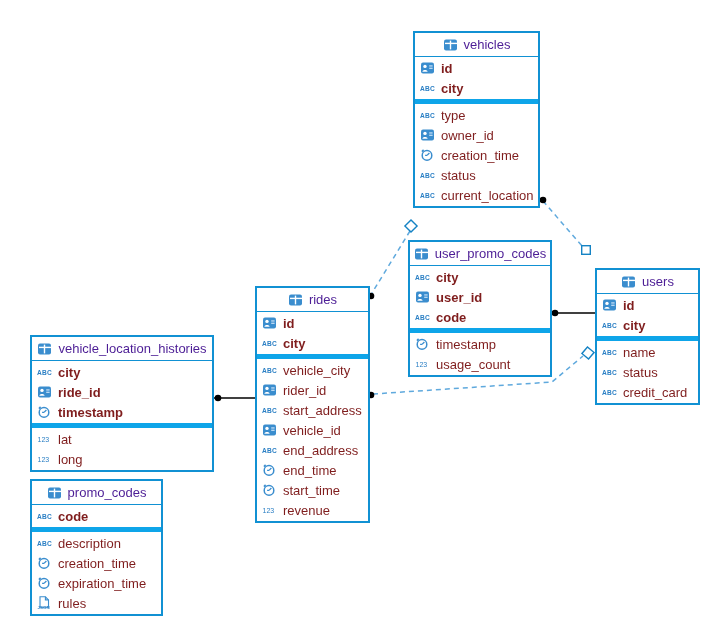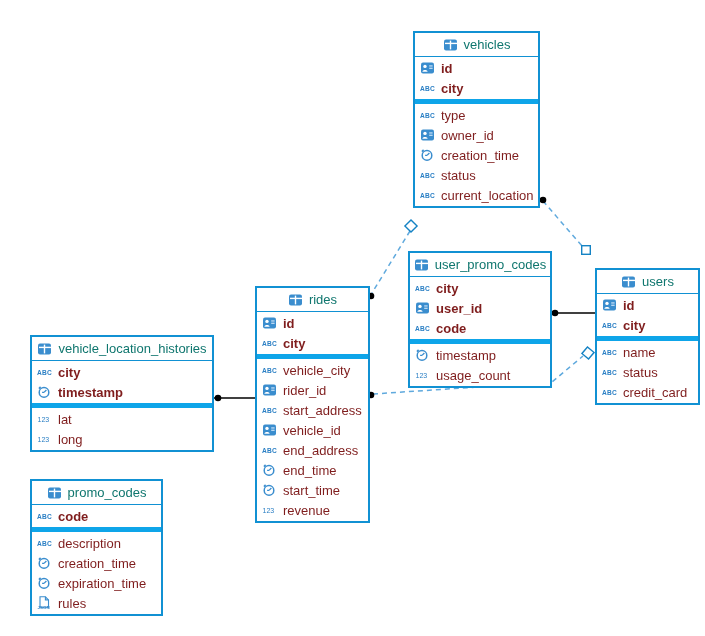--- a/index.html
+++ b/index.html
@@ -2,21 +2,21 @@
 <html><head>
 <meta charset="utf-8">
 <style>
   html,body{margin:0;padding:0;background:#ffffff;}
   body{width:705px;height:636px;overflow:hidden;font-family:"Liberation Sans",sans-serif;}
   #canvas{position:relative;width:705px;height:636px;background:#ffffff;}
   #wires{position:absolute;left:0;top:0;width:705px;height:636px;}
   .tbl{position:absolute;background:#ffffff;border:2px solid #1191d3;box-sizing:border-box;}
   .hd{height:23px;display:flex;align-items:center;justify-content:center;gap:5px;
       border-bottom:1px solid #1191d3;}
-  .ttl{font-size:13px;color:#0f766e;white-space:nowrap;}
+  .ttl{font-size:13px;color:#4c1d95;white-space:nowrap;}
   .sec{padding:1px 0;}
   .cols{border-top:5px solid #0ea5e9;}
   .row{height:20px;display:flex;align-items:center;gap:5px;padding-left:5px;}
   .lbl{font-size:13px;color:#7f1d1d;white-space:nowrap;}
   .key .lbl{font-weight:bold;}
   .ic{display:inline-flex;align-items:center;justify-content:flex-start;width:16px;flex:0 0 16px;}
 </style>
 </head>
 <body>
 
@@ -114,21 +114,21 @@
           <div class="row">
             <span class="ic">
               <svg width="16" height="10" viewBox="0 0 16 10">
                 <text x="0" y="8" font-size="6.6" font-weight="bold" fill="#2a7fc4" font-family="Liberation Sans, sans-serif" letter-spacing="0.2">ABC</text>
               </svg>
             </span>
             <span class="lbl">current_location</span>
           </div>
         </div>
       </div>
-      <div class="tbl" style="left: 408px; top: 251px; width: 144px;">
+      <div class="tbl" style="left: 408px; top: 240px; width: 144px;">
         <div class="hd">
           <span class="ic">
             <svg width="15" height="12" viewBox="0 0 15 12">
               <rect x="1" y="0.5" width="13" height="11" rx="2" fill="#3a8dce"></rect>
               <g stroke="#fff" stroke-width="1.4">
                 <line x1="2" y1="4.4" x2="14" y2="4.4"></line>
                 <line x1="7.5" y1="1.6" x2="7.5" y2="10.4"></line>
               </g>
             </svg>
           </span>
@@ -375,20 +375,32 @@
           <span class="ttl">vehicle_location_histories</span>
         </div>
         <div class="sec keys">
           <div class="row key">
             <span class="ic">
               <svg width="16" height="10" viewBox="0 0 16 10">
                 <text x="0" y="8" font-size="6.6" font-weight="bold" fill="#2a7fc4" font-family="Liberation Sans, sans-serif" letter-spacing="0.2">ABC</text>
               </svg>
             </span>
             <span class="lbl">city</span>
+          </div>
+          <div class="row key">
+            <span class="ic">
+              <svg width="15" height="12" viewBox="0 0 15 12">
+                <rect x="1" y="0.5" width="13" height="11" rx="2" fill="#3a8dce"></rect>
+                <circle cx="5" cy="4.4" r="1.7" fill="#fff"></circle>
+                <path d="M2.4 9.8 C2.4 7.4 7.6 7.4 7.6 9.8 Z" fill="#fff"></path>
+                <rect x="9.2" y="3.4" width="3.4" height="1.1" fill="#d7eafb"></rect>
+                <rect x="9.2" y="5.7" width="3.4" height="1.1" fill="#d7eafb"></rect>
+              </svg>
+            </span>
+            <span class="lbl">ride_id</span>
           </div>
           <div class="row key">
             <span class="ic">
               <svg width="14" height="14" viewBox="0 0 14 14">
                 <circle cx="7" cy="7.4" r="4.8" fill="none" stroke="#3a8dce" stroke-width="1.5"></circle>
                 <path d="M7 7.4 L9.4 5 M7 7.4 L5.1 7.4" stroke="#3a8dce" stroke-width="1.3" fill="none"></path>
                 <path d="M1.9 3.6 L3.6 1.9" stroke="#3a8dce" stroke-width="1.5"></path>
               </svg>
             </span>
             <span class="lbl">timestamp</span>

